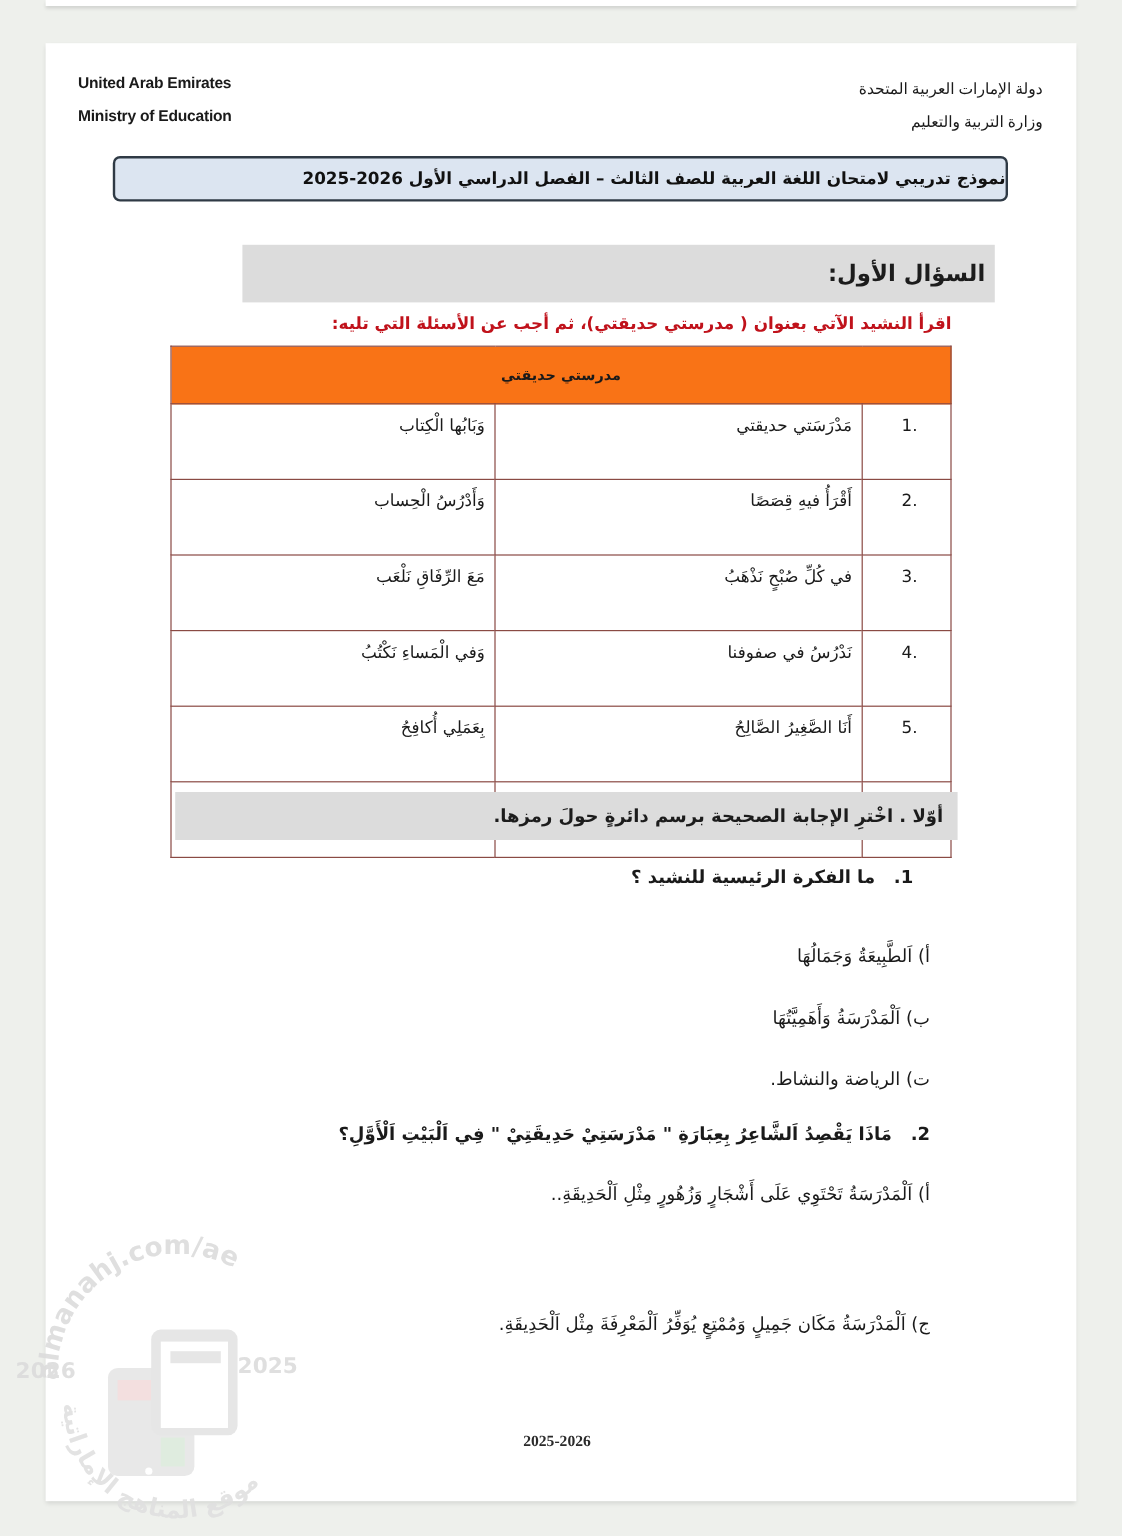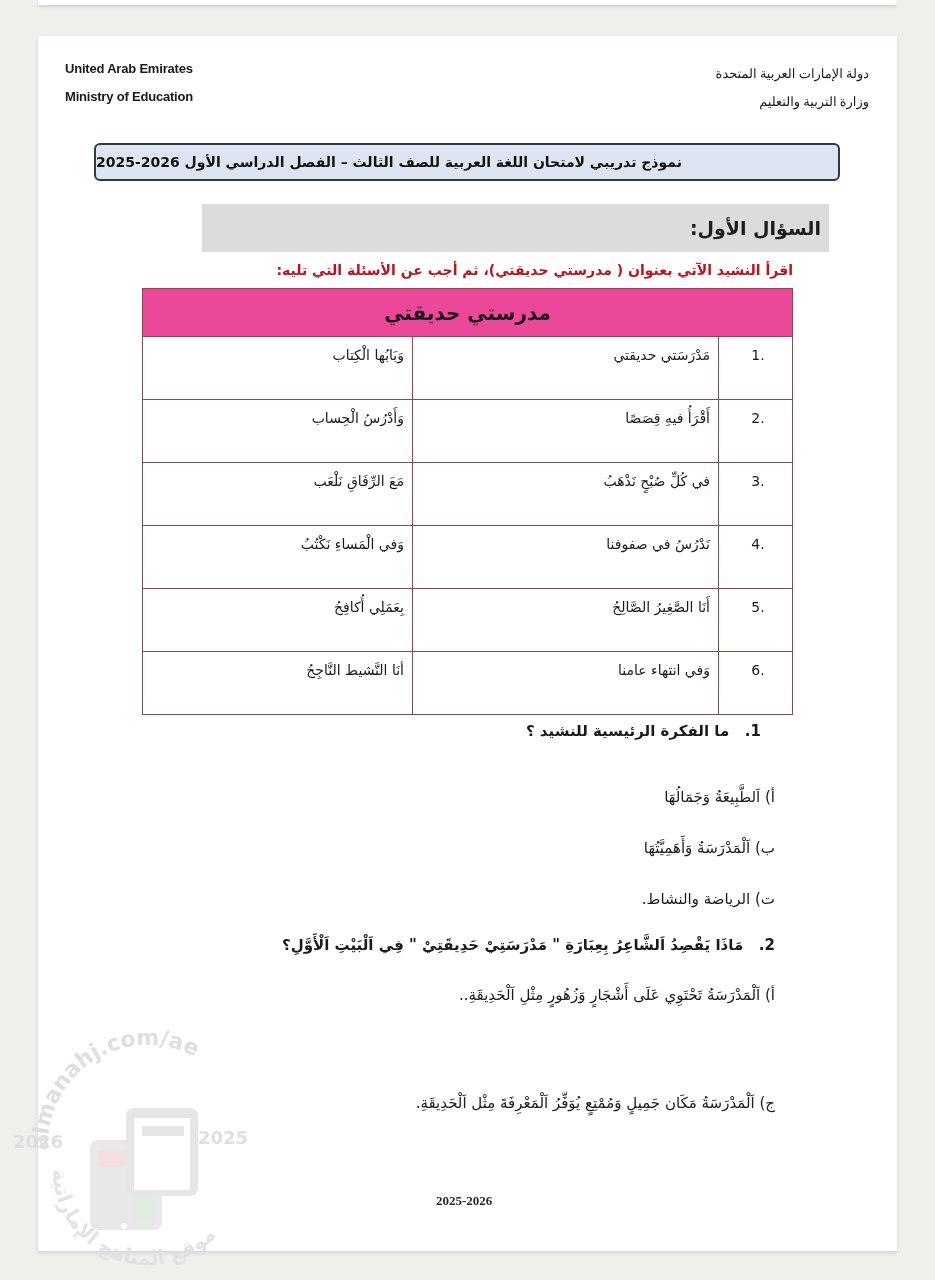--- a/index.html
+++ b/index.html
@@ -22,24 +22,24 @@
   .abs { position: absolute; }
   .en-head {
     left: 27px; font-family: "Liberation Sans", sans-serif;
     font-size: 13px; color: #1a1a1a; font-weight: bold; letter-spacing: -0.2px;
   }
   .ar-head {
     right: 28px; direction: rtl; text-align: right;
     font-size: 13px; color: #1a1a1a; font-family: Liberation Serif, serif;
   }
   .title-box {
-    left: 56px; top: 107px; width: 742px; height: 34px;
+    left: 56px; top: 94px; width: 742px; height: 34px;
     border: 2px solid #2f3a45; border-radius: 6px;
     background: #dce5f1;
-    display: flex; align-items: center; justify-content: flex-end;
+    display: flex; align-items: center; justify-content: flex-start;
     direction: rtl;
     font-size: 14px; font-weight: bold; color: #111;
   }
   .q-banner {
     left: 164px; top: 168px; width: 627px; height: 48px;
     background: #dcdcdc;
     direction: rtl; box-sizing: border-box; padding-right: 8px;
     display: flex; align-items: center;
     font-size: 19px; font-weight: bold; color: #1c1c1c;
   }
@@ -49,21 +49,21 @@
   }
   table.poem {
     position: absolute; left: 104px; top: 252px; width: 651px;
     border-collapse: collapse; direction: rtl;
     font-size: 14px; color: #1a1a1a;
   }
   table.poem td, table.poem th {
     border: 1px solid #8a4a44;
   }
   table.poem th {
-    background: #ec4899; height: 45px; font-weight: bold; font-size: 20px;
+    background: #f97316; height: 45px; font-weight: bold; font-size: 12px;
   }
   table.poem td { height: 51px; vertical-align: top; padding-top: 10px; }
   td.num { width: 66px; text-align: center; direction: ltr; padding-left: 6px; }
   td.c1 { width: 296px; text-align: right; padding-right: 8px; margin-left: 17px; }
   td.c2 { text-align: right; padding-right: 8px; }
   .sec-banner {
     left: 108px; top: 624px; width: 652px; height: 40px;
     background: #dcdcdc; direction: rtl;
     box-sizing: border-box; padding-right: 12px;
     display: flex; align-items: center;
@@ -135,20 +135,23 @@
       <td class="c2">بِعَمَلِي أُكافِحُ</td>
     </tr>
     <tr>
       <td class="num">6.</td>
       <td class="c1">وَفي انتهاء عامنا</td>
       <td class="c2">أنَا النَّشيط النَّاجِحُ</td>
     </tr>
   </tbody>
     </table>
 
+  <div class="abs sec-banner">
+    <span>أوّلا . اخْترِ الإجابة الصحيحة برسم دائرةٍ حولَ رمزها.</span>
+  </div>
 
   <div class="abs q-line q-title" style="right:136px; top:686px;margin-left:44px;">
     <span>1.</span>
     &nbsp;
     <span>ما  الفكرة الرئيسية للنشيد ؟</span>
   </div>
   <div class="abs q-line" style="right:122px; top:752px;">أ) اَلطَّبِيعَةُ وَجَمَالُهَا</div>
   <div class="abs q-line" style="right:122px; top:803px;">ب) اَلْمَدْرَسَةُ وَأَهَمِيَّتُهَا</div>
   <div class="abs q-line" style="right:122px; top:854px;margin-left:48px;">ت) الرياضة والنشاط.</div>
 

